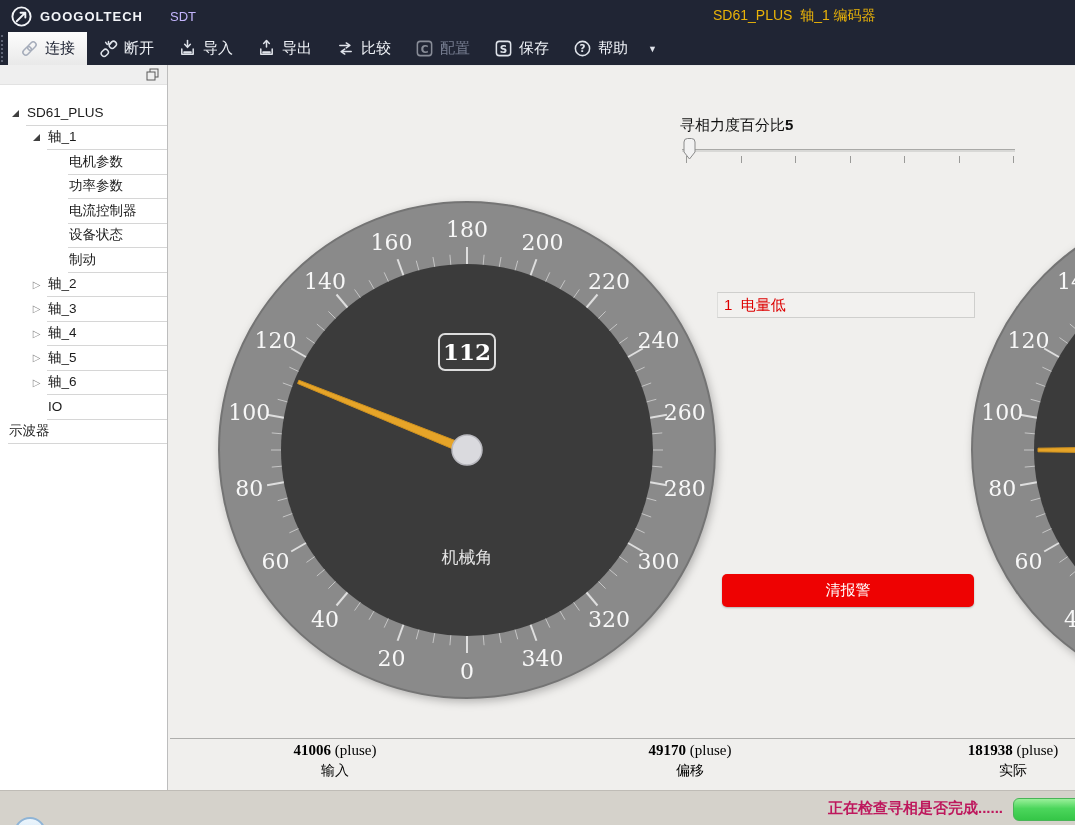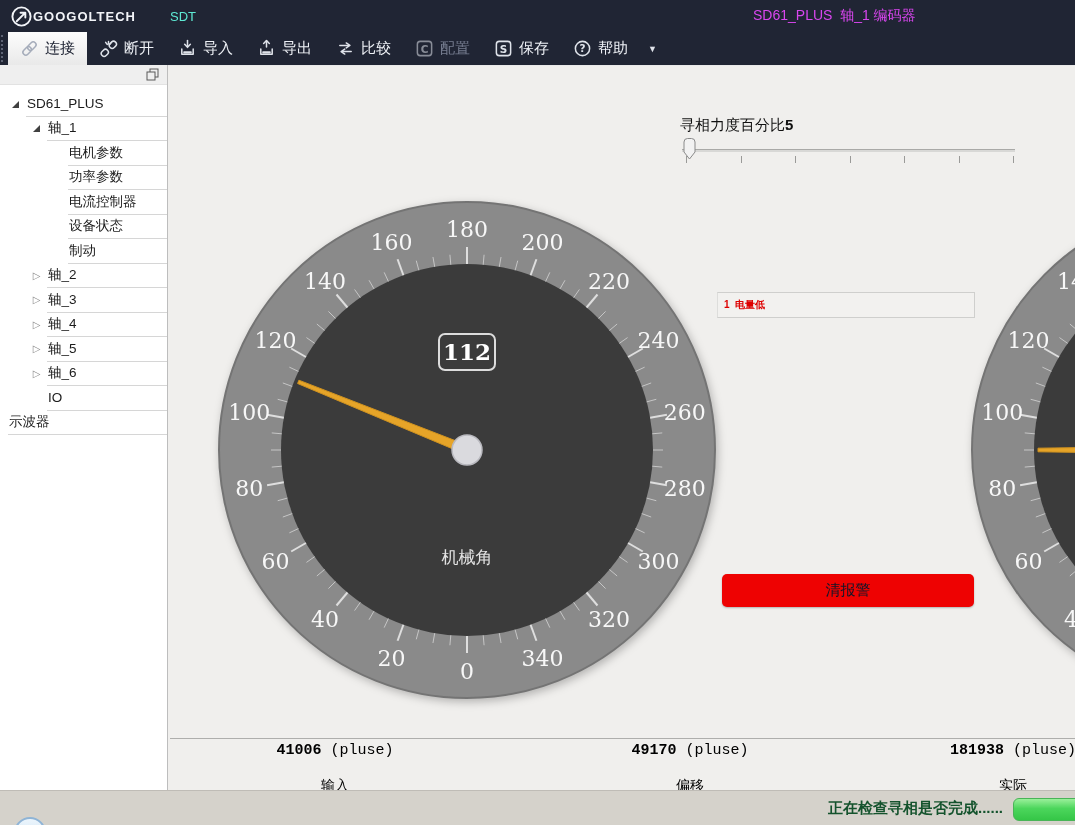--- a/index.html
+++ b/index.html
@@ -1,44 +1,44 @@
 <!DOCTYPE html>
 <html><head>
 <meta charset="utf-8">
 <style>
   * { margin:0; padding:0; box-sizing:border-box; }
   html,body { width:1075px; height:825px; overflow:hidden; }
   body { font-family:"Liberation Sans","DejaVu Sans",sans-serif; background:#f0efed; position:relative; }
 
   
   .titlebar { position:absolute; left:0; top:0; width:1075px; height:32px; background:#202534; display:flex; align-items:center; }
-  .brand { display:flex; align-items:center; margin-left:10px; }
+  .brand { display:flex; align-items:center; gap:7px; margin-left:10px; }
   .brand-text { color:#f2f4f8; font-size:13px; font-weight:bold; letter-spacing:1px; }
-  .app-name { position:absolute; left:170px; color:#5eead4; font-size:13px; }
-  .title-context { position:absolute; left:753px; color:#d946ef; font-size:14px; white-space:pre; }
+  .app-name { position:absolute; left:170px; color:#c4b5fd; font-size:13px; }
+  .title-context { position:absolute; left:713px; color:#eab308; font-size:14px; white-space:pre; }
 
   
   .toolbar { position:absolute; left:0; top:32px; width:1075px; height:33px; background:#202534; display:flex; align-items:stretch; }
   .drag-handle { width:5px; margin:3px 2px 3px 1px; border-left:2px dotted #5d6374; }
   .tb-btn { display:flex; align-items:center; gap:6px; padding:0 12px; color:#eef1f6; font-size:15px; cursor:default; }
   .tb-btn.active { background:linear-gradient(#fdfdfd,#e9e9e9); color:#1b2030; }
   .tb-btn.active .tb-icon svg .stroked { stroke:#a6adbb; }
   .tb-btn.disabled { color:#767d90; }
   .tb-btn.disabled .tb-icon { opacity:.55; }
   .tb-icon { width:19px; height:19px; display:flex; align-items:center; justify-content:center; }
   .tb-icon svg { width:19px; height:19px; }
   .tb-icon svg .stroked { stroke:#dfe3ea; stroke-width:1.6; fill:none; stroke-linecap:round; stroke-linejoin:round; }
   .tb-icon svg .glyph { fill:#dfe3ea; font-family:"DejaVu Sans",sans-serif; font-weight:bold; }
   .tb-caret { display:flex; align-items:center; color:#dfe3ea; font-size:9px; padding:0 8px; }
 
   
   .sidebar { position:absolute; left:0; top:65px; width:168px; height:725px; background:#ffffff; border-right:1px solid #bdbdbd; }
   .sidebar-header { height:20px; background:#efefef; border-bottom:1px solid #e2e2e2; position:relative; }
   .dock-icon { position:absolute; right:8px; top:3px; width:13px; height:13px; }
-  .tree { padding-top:7px; }
+  .tree { padding-top:16px; }
   .tree-row { display:flex; align-items:stretch; height:24.5px; font-size:13.5px; color:#1b1b1b; }
   .tree-indent { flex:none; }
   .tree-exp { flex:none; width:15px; margin-right:3px; display:flex; align-items:center; justify-content:center; }
   .exp-expanded { width:0; height:0; border-left:7px solid transparent; border-bottom:7px solid #404040; }
   .exp-collapsed { color:#8b8b8b; font-size:10px; line-height:1; }
   .tree-label-wrap { flex:1; display:flex; align-items:center; border-bottom:1px solid #d6d6d6; padding-left:1px; }
   .tree-row.selected .tree-label-wrap { background:#9c9c9c; }
 
   
   .content { position:absolute; left:168px; top:65px; width:907px; height:725px; background:#f0efed; overflow:hidden; border-top:1px solid #e9e9e9; }
@@ -47,33 +47,33 @@
   #gauge-2 { left:792px; top:124px; }
 
   .slider-label { position:absolute; left:512px; top:50px; font-size:15px; color:#111; font-weight:normal; }
   .slider-value { position:absolute; left:617px; top:50px; font-size:15px; color:#111; font-weight:bold; }
   .slider-track { position:absolute; left:514px; top:83px; width:333px; height:3px; background:#d8d8d6; border-top:1px solid #a9a9a7; }
   .slider-handle { position:absolute; left:515px; top:72px; width:13px; height:22px; }
   .slider-ticks { position:absolute; left:518px; top:90px; width:328px; height:8px; }
   .slider-tick { position:absolute; top:0; width:1px; height:7px; background:#9a9a98; }
 
   .alarm-box { position:absolute; left:549px; top:226px; width:258px; height:26px; border:1px solid #cfcfcd; border-left-color:#dddddb; background:#f2f1ef; display:flex; align-items:center; }
-  .alarm-text { color:#dd0000; font-weight:bold; font-size:10px; padding-left:6px; white-space:pre; }
-
-  .clear-btn { position:absolute; left:554px; top:508px; width:252px; height:33px; background:#ee0202; border:none; border-radius:5px; color:#0f172a; font-size:15px; font-family:"Liberation Sans","DejaVu Sans",sans-serif; display:flex; align-items:center; justify-content:center; box-shadow:0 1px 2px rgba(0,0,0,.25); }
+  .alarm-text { color:#dd0000; font-weight:normal; font-size:15px; padding-left:6px; white-space:pre; }
+
+  .clear-btn { position:absolute; left:554px; top:508px; width:252px; height:33px; background:#ee0202; border:none; border-radius:5px; color:#ffffff; font-size:15px; font-family:"Liberation Sans","DejaVu Sans",sans-serif; display:flex; align-items:center; justify-content:center; box-shadow:0 1px 2px rgba(0,0,0,.25); }
 
   .readout-sep { position:absolute; left:2px; top:672px; width:905px; height:0; border-top:1px solid #aeaeac; }
   .readout { position:absolute; top:676px; transform:translateX(-50%); text-align:center; }
-  .readout .line1 { font-family:Liberation Mono, monospace; font-size:15px; color:#000; white-space:nowrap; }
+  .readout .line1 { font-family:Liberation Serif, serif; font-size:15px; color:#000; white-space:nowrap; }
   .readout .line1 b { font-weight:bold; }
-  .readout .line2 { font-size:14px; color:#000; margin-top:18px; }
+  .readout .line2 { font-size:14px; color:#000; margin-top:3px; }
 
   
   .statusbar { position:absolute; left:0; top:790px; width:1075px; height:35px; background:#d5d2cb; border-top:1px solid #bfbcb6; overflow:hidden; }
-  .status-msg { position:absolute; right:72px; top:8px; font-size:15px; font-weight:bold; color:#14532d; }
+  .status-msg { position:absolute; right:72px; top:8px; font-size:15px; font-weight:bold; color:#be185d; }
   .progress { position:absolute; right:-8px; top:7px; width:70px; height:23px; border-radius:6px; border:1px solid #49b457; background:linear-gradient(#9af09a,#4cd65c 45%,#35c647); }
   .corner-circle { position:absolute; left:14px; top:26px; width:32px; height:32px; border-radius:50%; border:2px solid #8fb4d6; background:linear-gradient(#ecf5fc,#c6def1); }
 </style>
 </head>
 <body>
 
 <div class="titlebar">
   <div class="brand">
     <svg width="23" height="23" viewBox="0 0 24 24">
       <circle cx="12" cy="12" r="9.5" fill="none" stroke="#f2f4f8" stroke-width="2"></circle>

